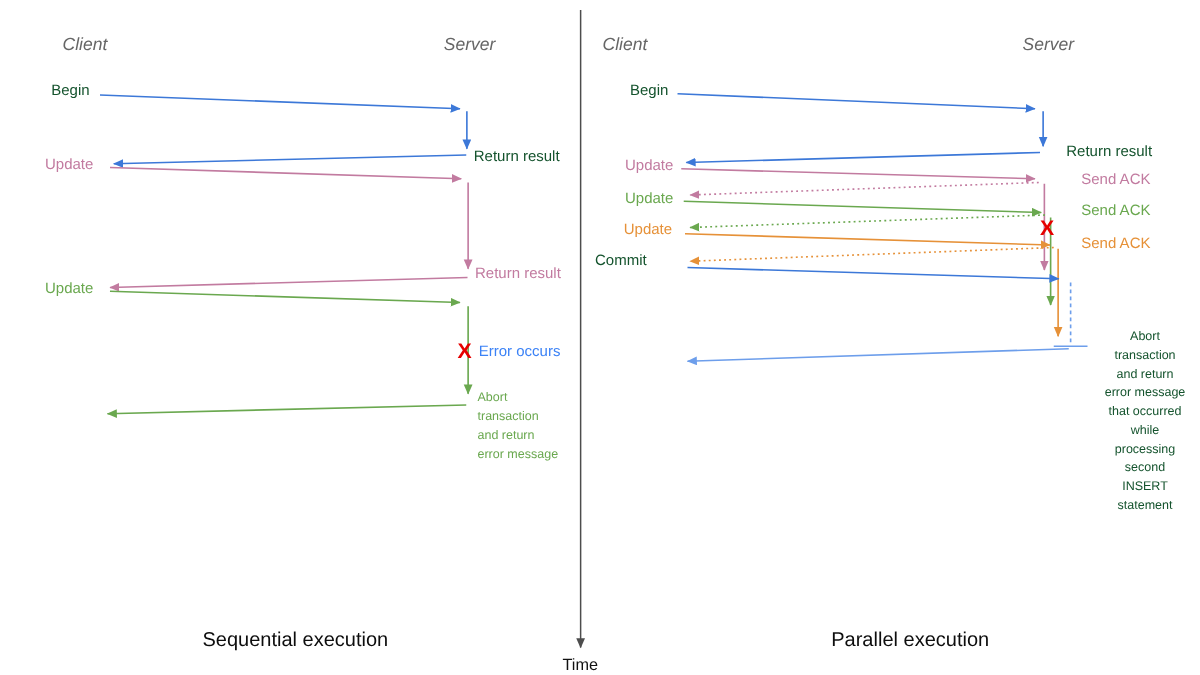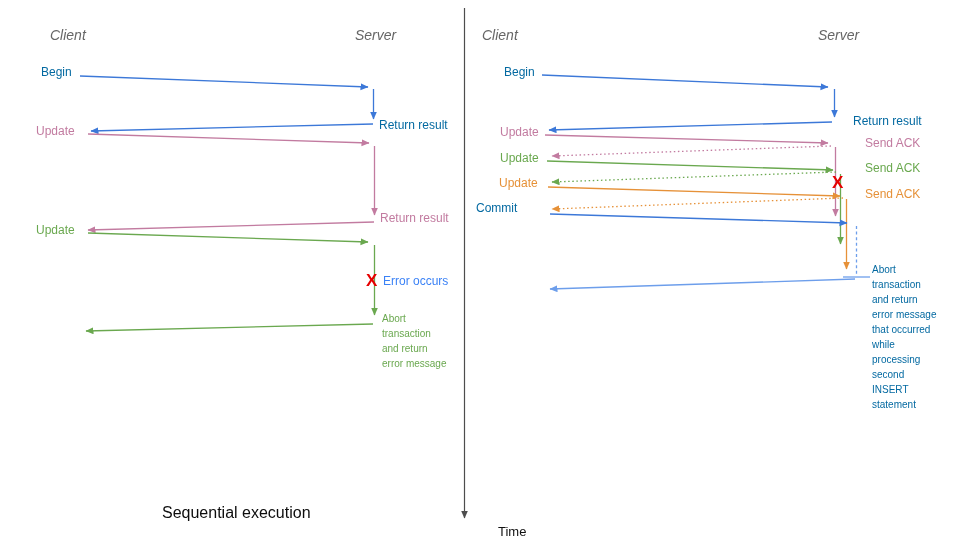--- a/index.html
+++ b/index.html
@@ -3,21 +3,21 @@
 <meta charset="utf-8">
 <style>
   html,body{margin:0;padding:0;background:#ffffff;}
   #stage{
     position:relative;width:960px;height:540px;background:#ffffff;overflow:hidden;
     font-family:"Liberation Sans", sans-serif;
   }
   #lines{position:absolute;left:0;top:0;width:960px;height:540px;}
   .lbl{position:absolute;font-size:12px;line-height:14px;white-space:nowrap;}
   .hdr{position:absolute;font-size:14px;font-style:italic;color:#666666;white-space:nowrap;}
-  .blue{color:#0369a1;}
+  .blue{color:#14532d;text-align:center;}
   .pink{color:#c27ba0;}
   .green{color:#6aa84f;}
   .orange{color:#e69138;}
   .red{color:#3b82f6;}
   .note{position:absolute;font-size:10px;line-height:15px;white-space:pre-line;}
   .xmark{position:absolute;font-size:17px;font-weight:700;color:#e60000;line-height:17px;}
   .caption{position:absolute;font-size:16px;color:#0d0d0d;white-space:nowrap;}
   .timelbl{position:absolute;font-size:13px;color:#111111;white-space:nowrap;}
 </style>
 </head>
@@ -127,15 +127,16 @@
 and return
 error message
 that occurred
 while
 processing
 second
 INSERT
 statement</div>
 
   <div class="caption" style="left:162px;top:504px;">Sequential execution</div>
-  <div class="timelbl" style="left:450px;top:524px;margin-left:48px;">Time</div>
+  <div class="caption" style="left:665px;top:504px;">Parallel execution</div>
+  <div class="timelbl" style="left:450px;top:524px;">Time</div>
 
 </div>
 
 </body></html>

